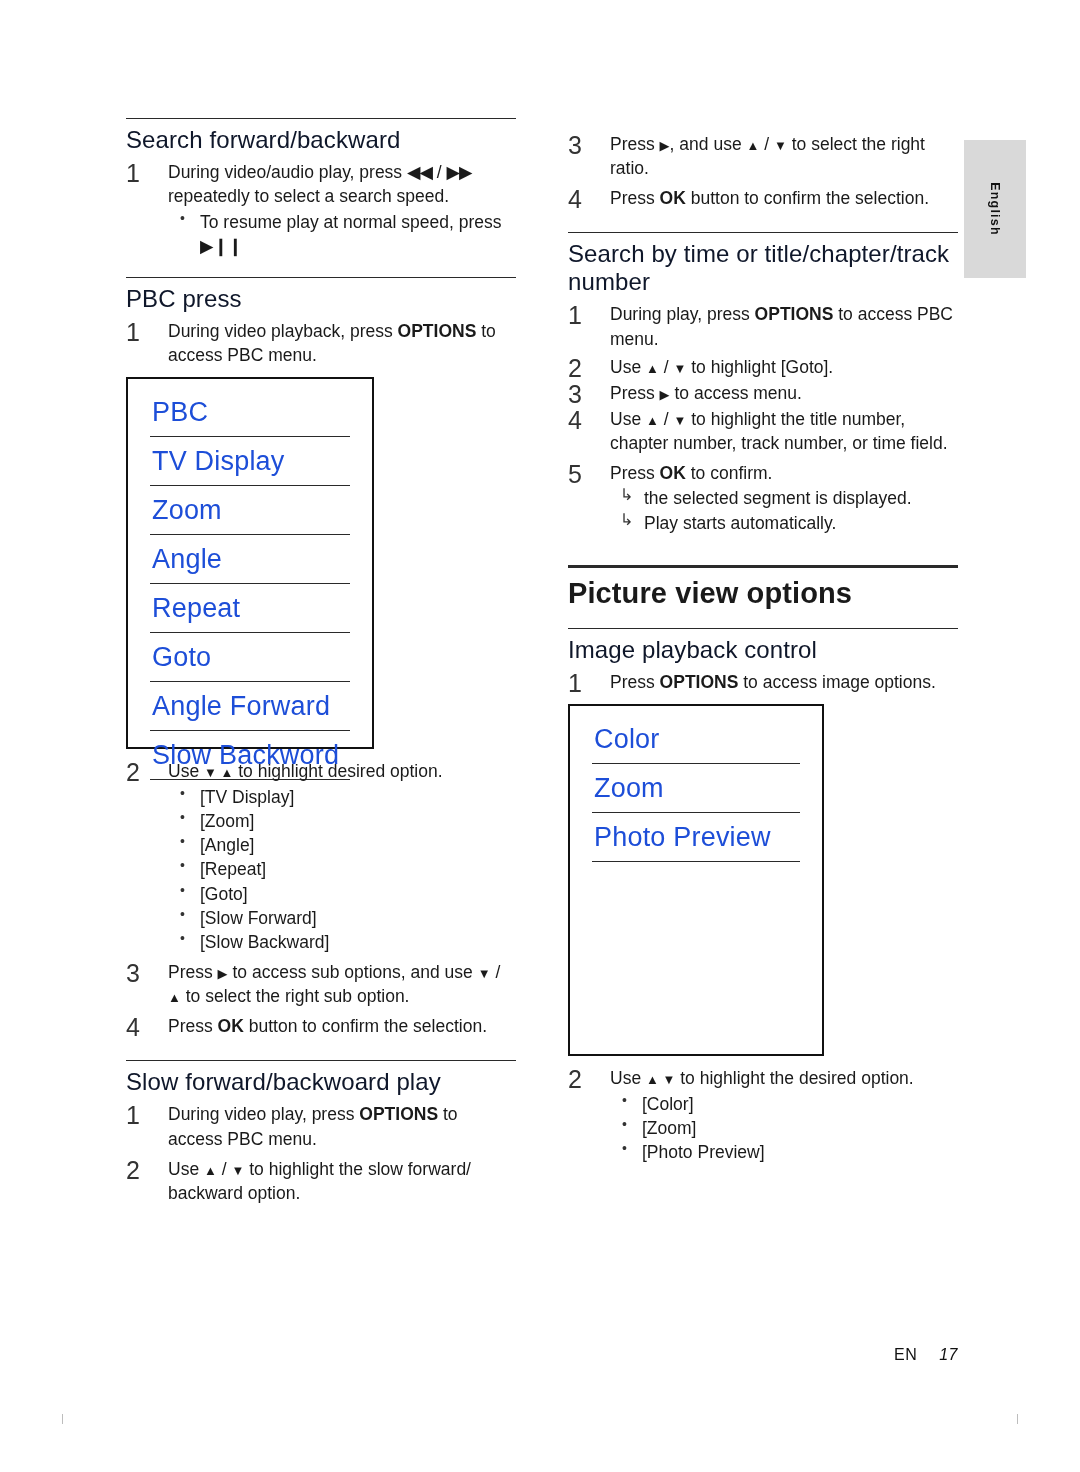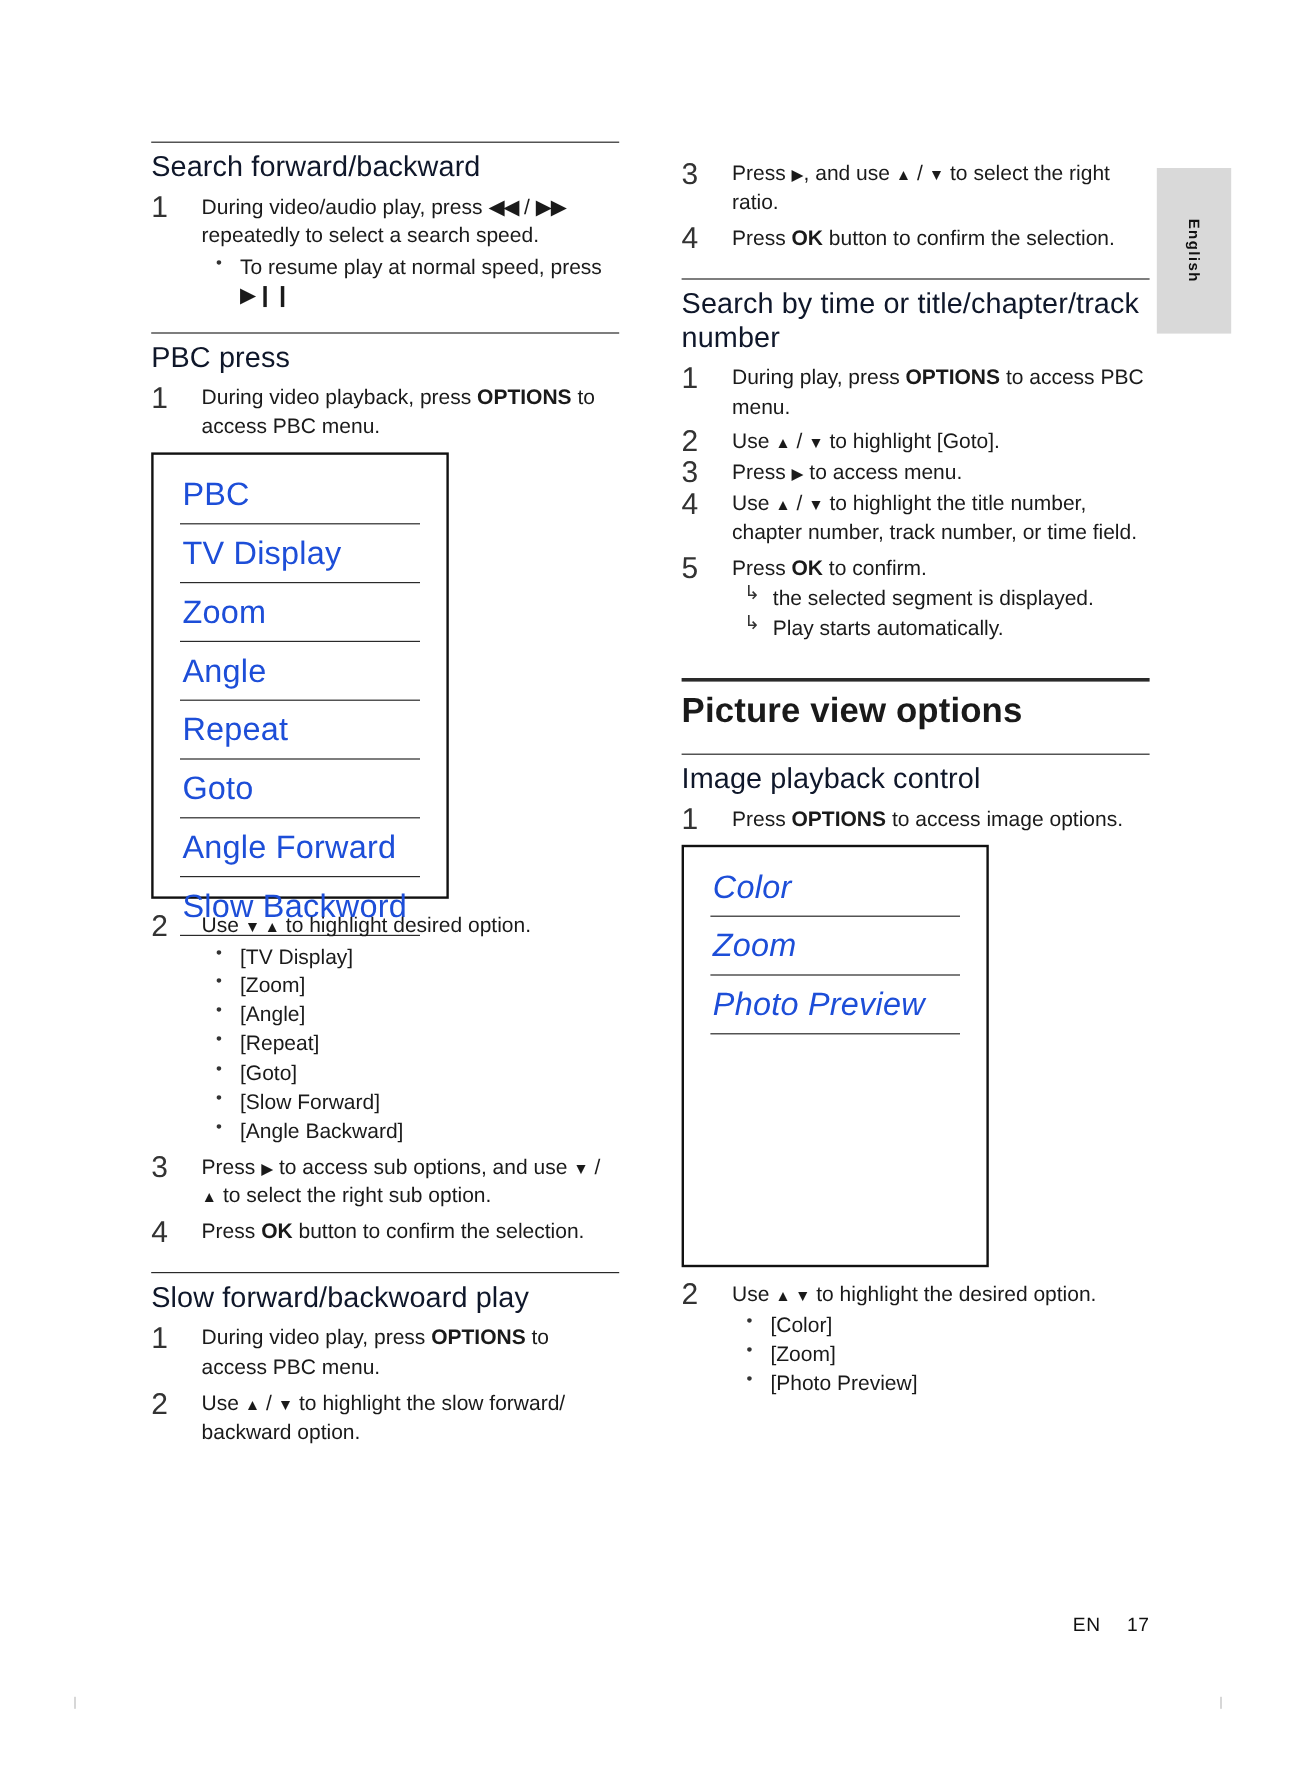--- a/index.html
+++ b/index.html
@@ -134,21 +134,21 @@
     font-size: 27px;
     font-weight: 300;
     color: #1d4ed8;
     padding: 2px 0 8px 2px;
     border-bottom: 1.6px solid #2a2a2a;
     margin-bottom: 7px;
     letter-spacing: 0.2px;
   }
   .osd .row:last-child { margin-bottom: 0; }
   .osd.pbc { width: 248px; height: 372px; margin-left: 0; }
-  .osd.img { width: 256px; height: 352px; margin-left: 0; padding-bottom: 0; font-style: italic; }
+  .osd.img { width: 256px; height: 352px; margin-left: 0; padding-bottom: 0; }
   .osd.img .filler { height: 1px; }
 
   
   .side-tab {
     position: absolute;
     right: 54px;
     top: 140px;
     width: 62px;
     height: 138px;
     background: #d9d9d9;
@@ -167,21 +167,21 @@
 
   
   .footer {
     position: absolute;
     right: 122px;
     bottom: 108px;
     font-size: 16px;
     letter-spacing: 0.5px;
     color: #111;
   }
-  .footer .pg { margin-left: 22px; }
+  .footer .pg { margin-left: 22px; font-style: italic; }
 
   
   .crop {
     position: absolute;
     width: 1px;
     height: 10px;
     background: #bdbdbd;
   }
   .crop.l { left: 62px; bottom: 48px; }
   .crop.r { right: 62px; bottom: 48px; }
@@ -229,21 +229,21 @@
       <li>
         <span class="num">2</span>
         <span>Use </span><span class="tri">▼ ▲</span><span> to highlight desired option.</span>
         <ul class="sub-bullets">
           <li>[TV Display]</li>
           <li>[Zoom]</li>
           <li>[Angle]</li>
           <li>[Repeat]</li>
           <li>[Goto]</li>
           <li>[Slow Forward]</li>
-          <li>[Angle Backward]</li>
+          <li>[Slow Backward]</li>
         </ul>
       </li>
       <li style="margin-top:6px;">
         <span class="num">3</span>
         <span>Press </span><span class="tri">▶</span><span> to access sub options, and use </span><span class="tri">▼</span><span> / </span><span class="tri">▲</span><span> to select the right sub option.</span>
       </li>
       <li style="margin-top:6px;">
         <span class="num">4</span>
         <span>Press </span><b>OK</b><span> button to confirm the selection.</span>
       </li>

